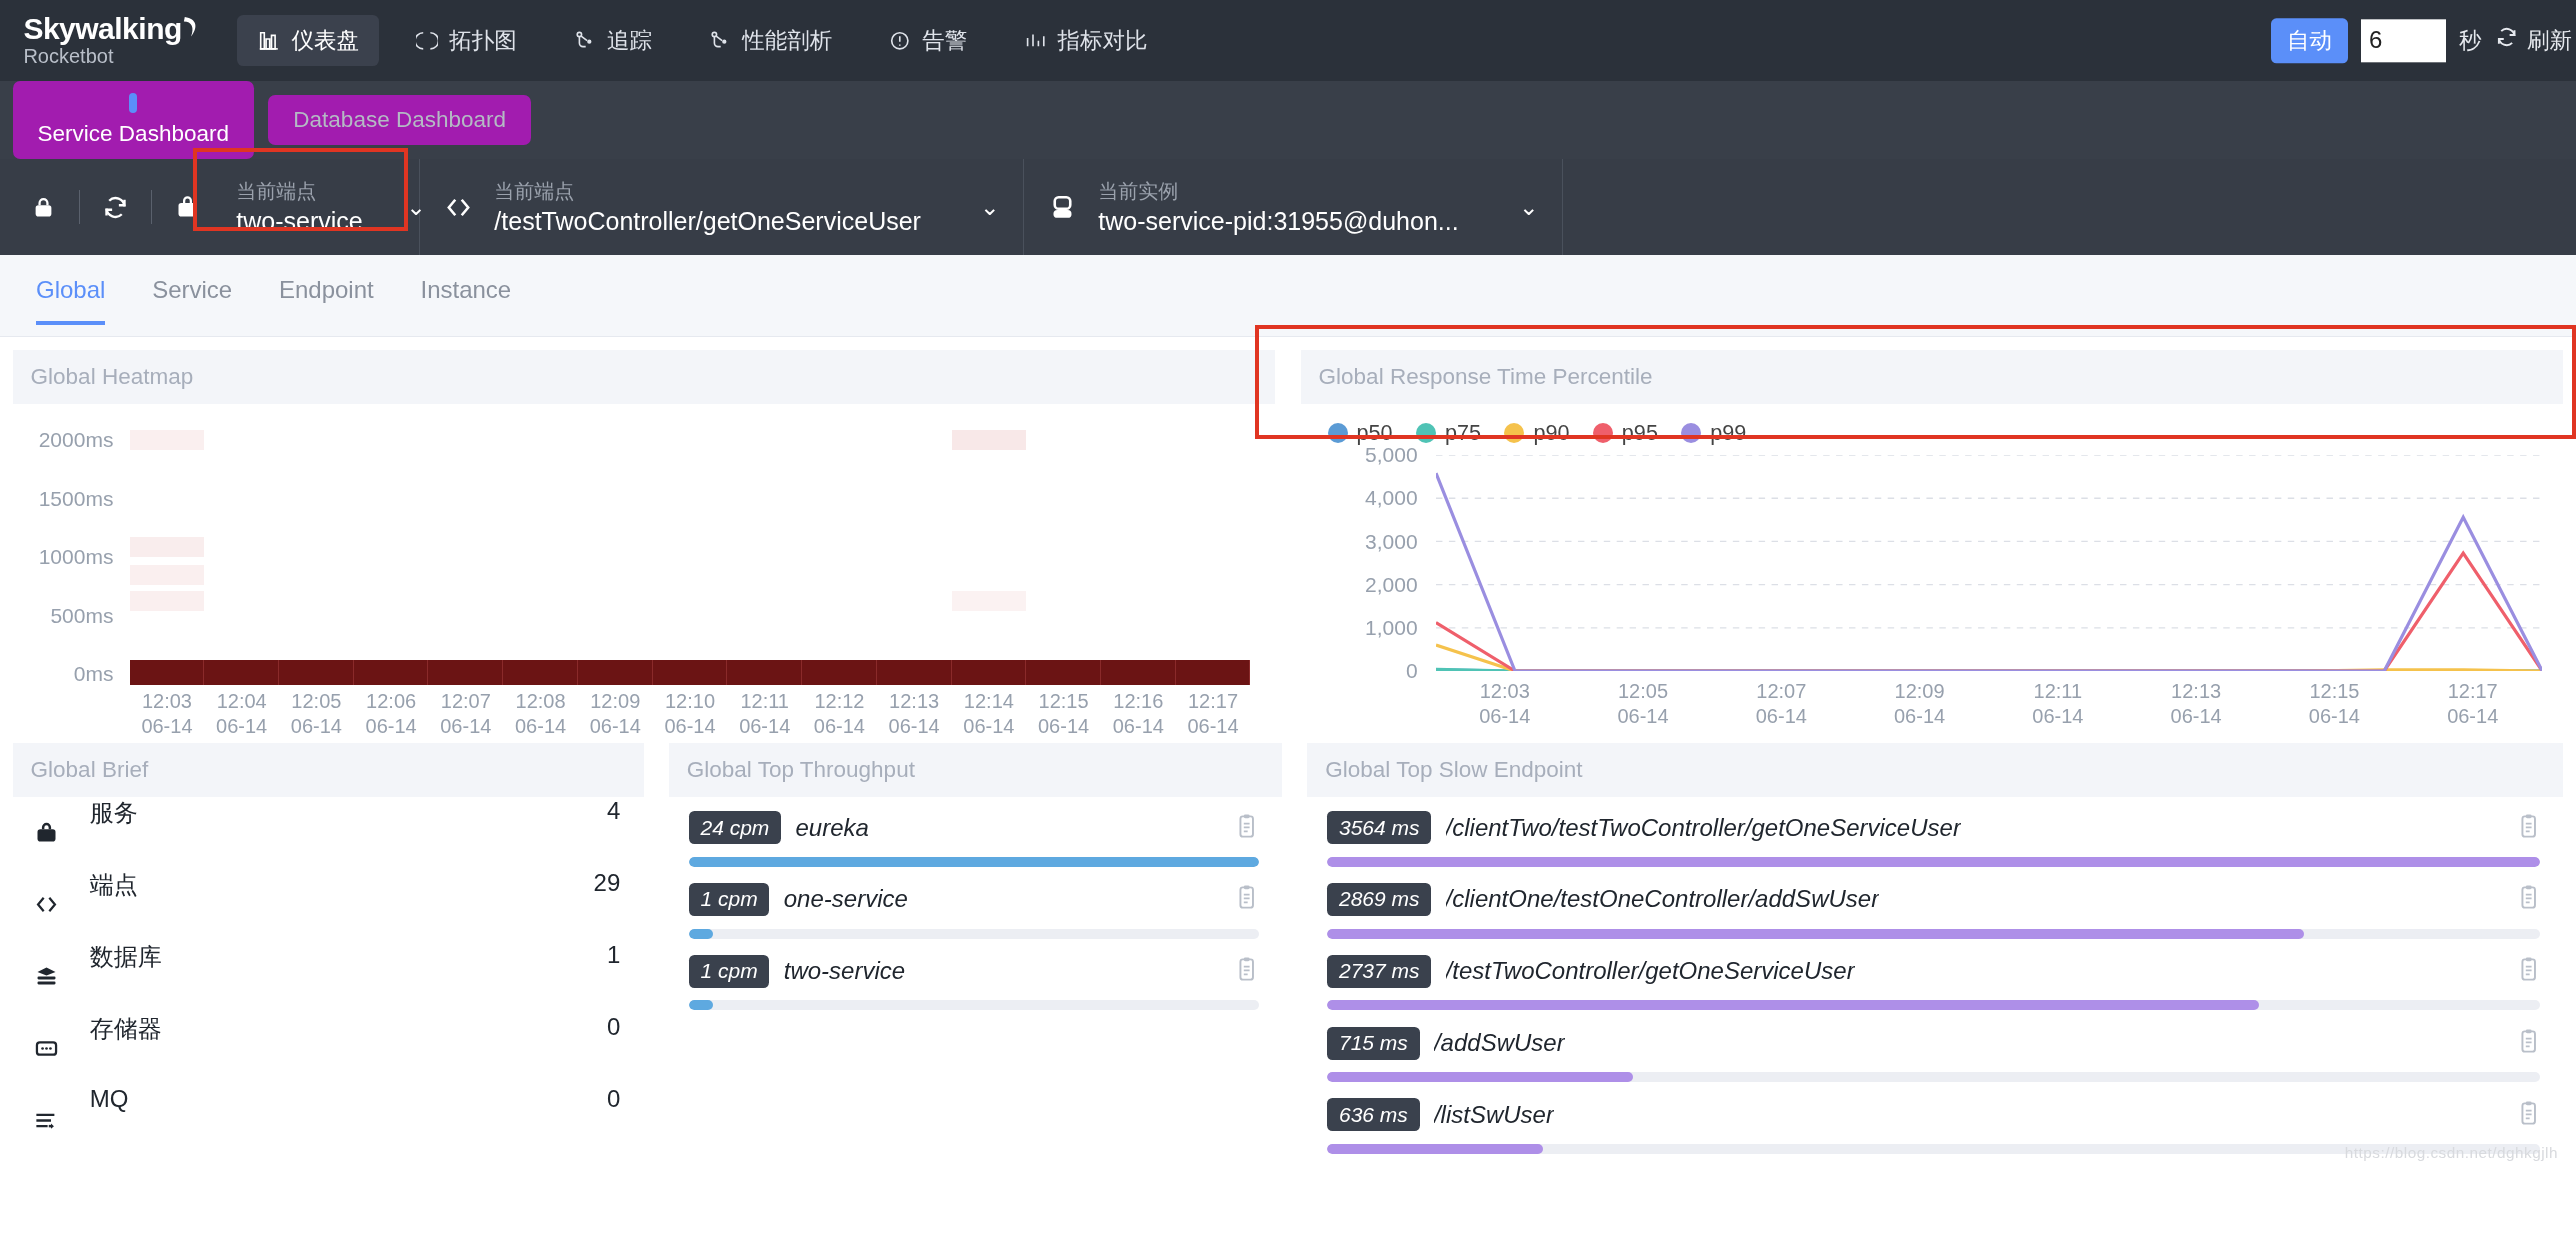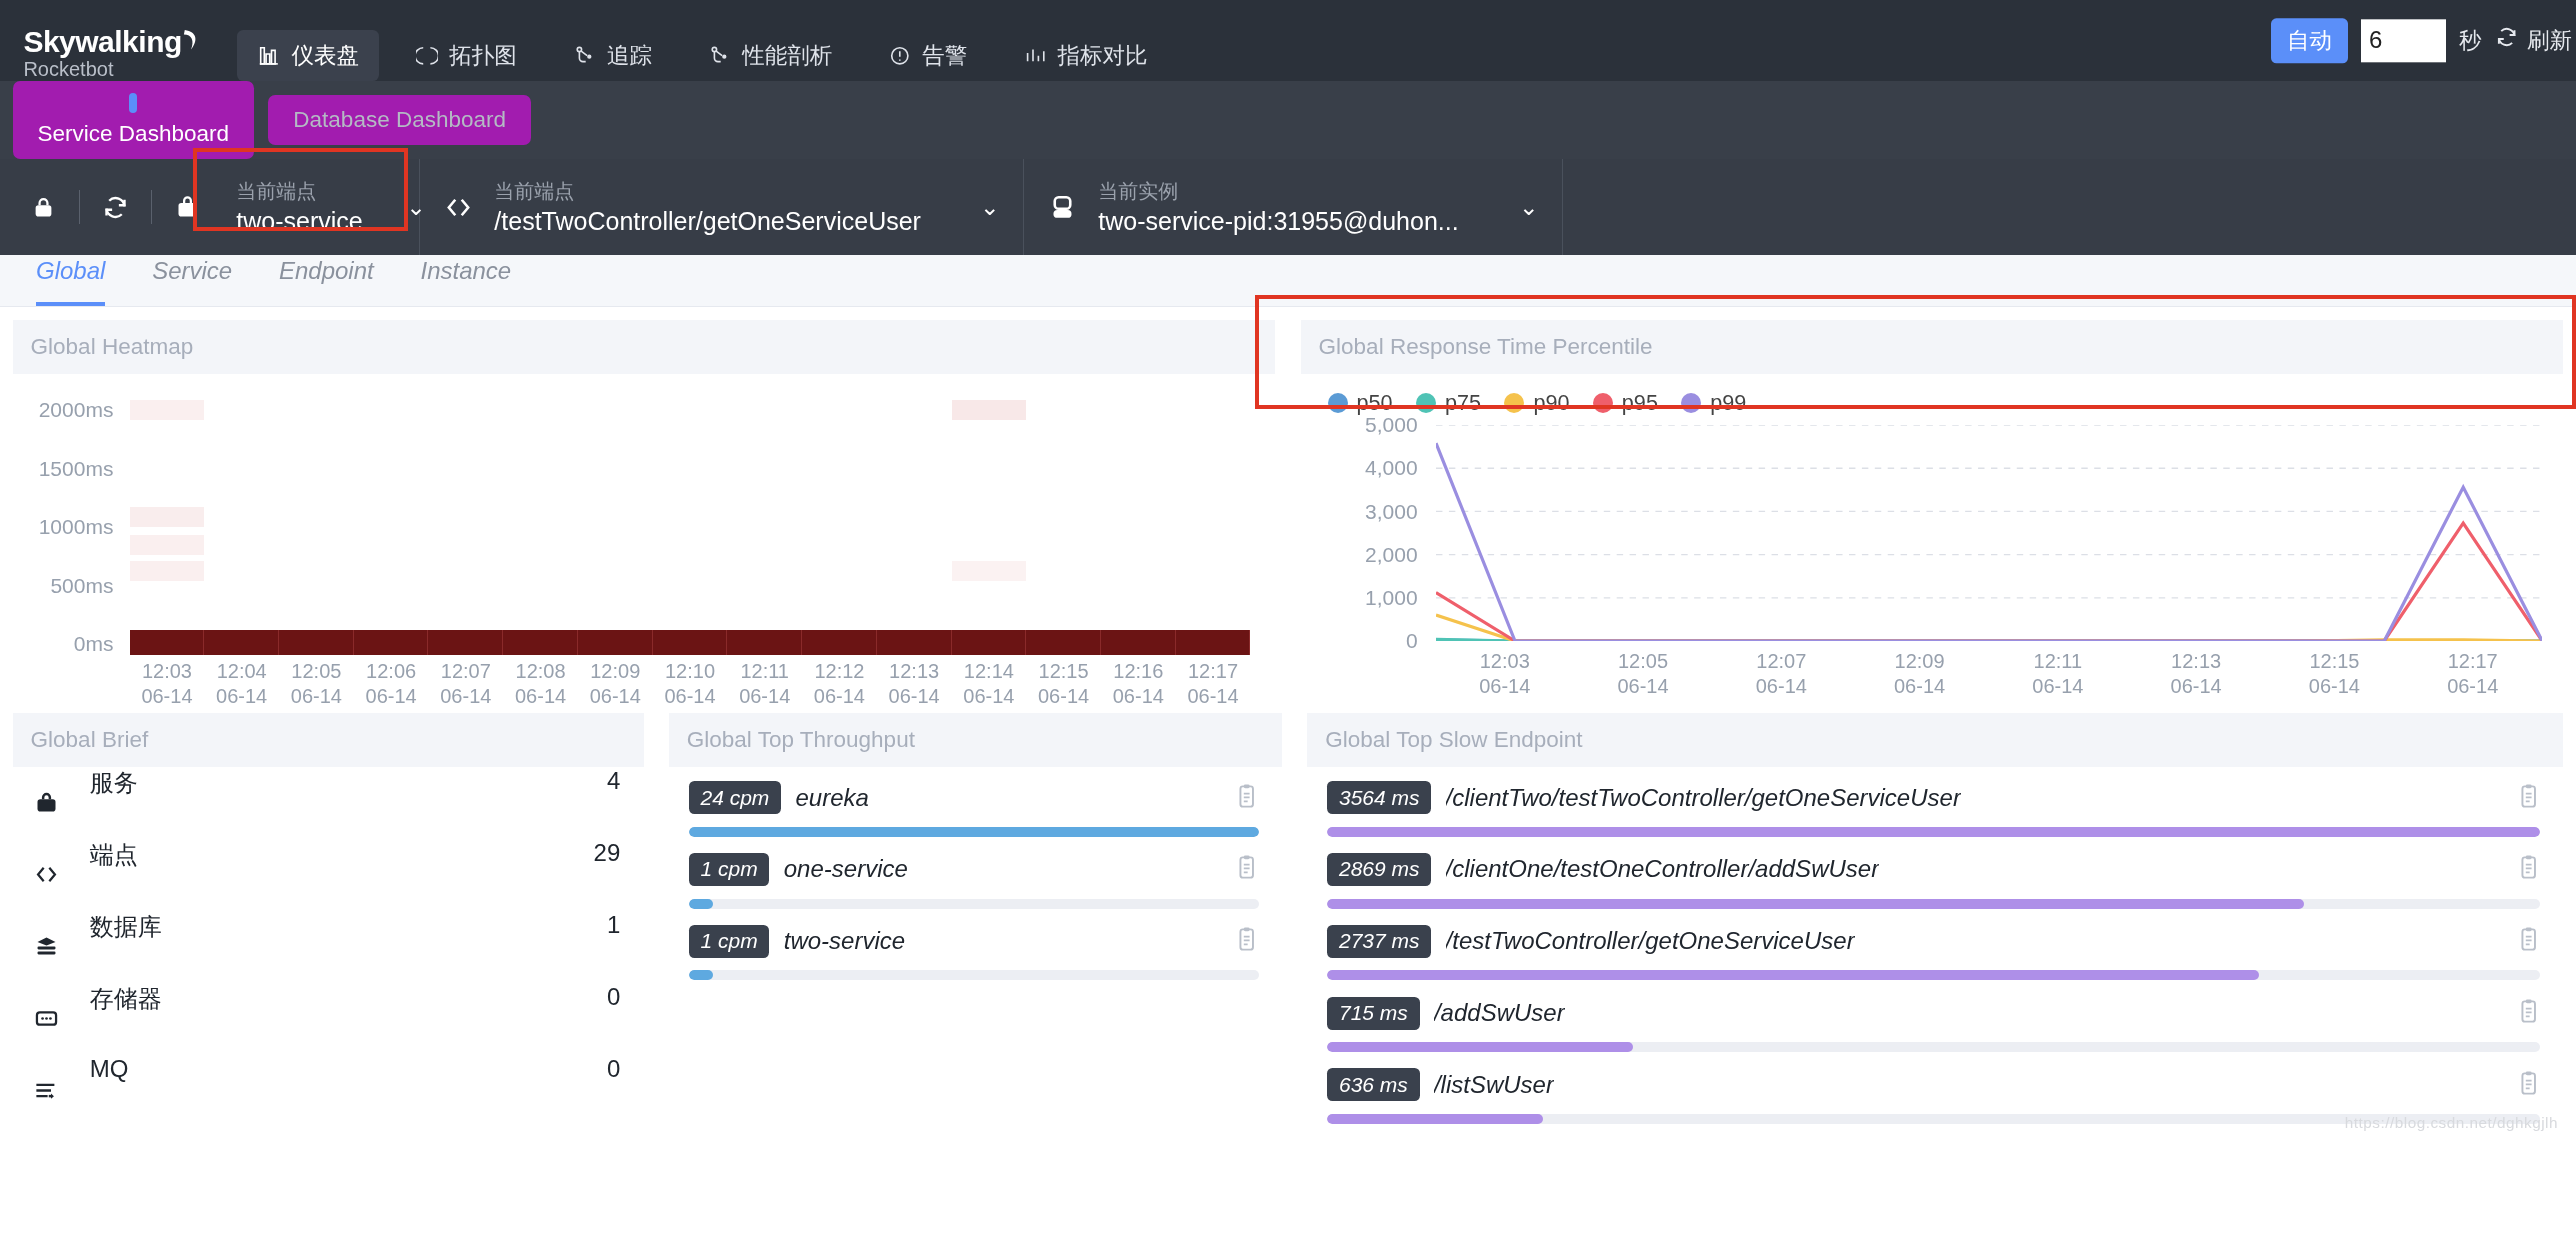--- a/index.html
+++ b/index.html
@@ -8,21 +8,21 @@
     font-family: "Liberation Sans", sans-serif;
     background: #fff;
     overflow: hidden;
   }
 
   
   .topnav {
     height: 81px;
     background: #2b313a;
     display: flex;
-    align-items: flex-end;
+    align-items: center;
     padding: 0 0 0 23.4px;
     position: relative;
   }
   .brand { width: 189px; flex: 0 0 189px; }
   .brand-main {
     color: #fff; font-size: 30px; font-weight: bold;
     letter-spacing: -0.5px; line-height: 32px; position: relative;
   }
   .brand-swoosh {
     display: inline-block; width: 16px; height: 27px;
@@ -92,24 +92,23 @@
   .sel-service { width: 207px; }
   .sel-endpoint { width: 604px; }
   .sel-instance { width: 539px; }
 
   .redbox {
     position: absolute; border: 4.5px solid #e03522; pointer-events: none; z-index: 40;
   }
 
   
   .subtabs {
-    height: 52px; background: #f5f7fa;
-    display: flex; align-items: flex-end; padding-left: 12.6px; gap: 0;
+    height: 82px; background: #f5f7fa;
+    display: flex; align-items: flex-start; padding-left: 12.6px; gap: 0;
     border-bottom: 0.9px solid #e6e9ef;
-    font-style: italic;
   }
   .subtab {
     font-size: 24px; color: #8a919d; padding: 0 23.4px;
     line-height: 70px; cursor: pointer; position: relative;
   }
   .subtab.active { color: #5b8ff9; }
   .subtab.active::after {
     content: ''; position: absolute; left: 23.4px; right: 23.4px; bottom: 0;
     height: 3.6px; background: #5b8ff9;
   }

